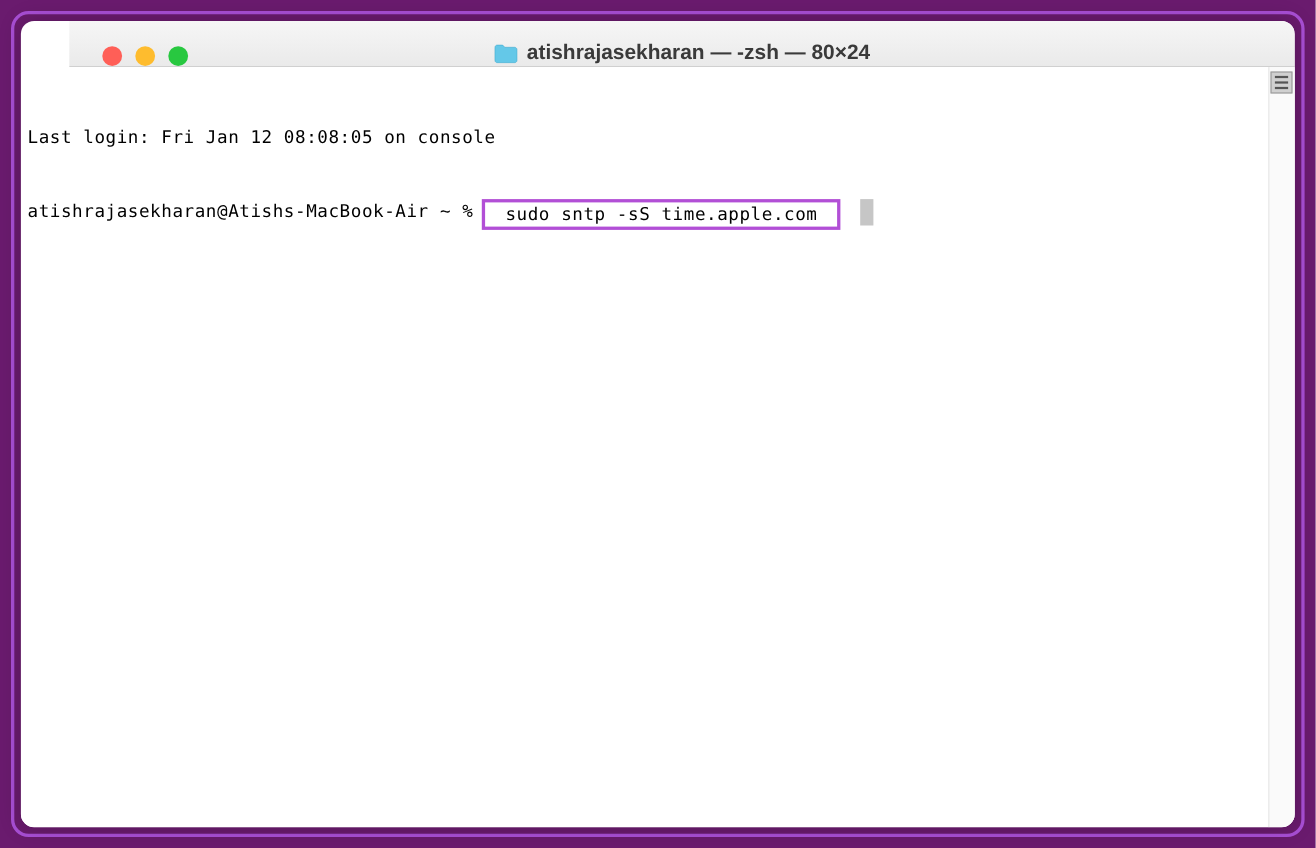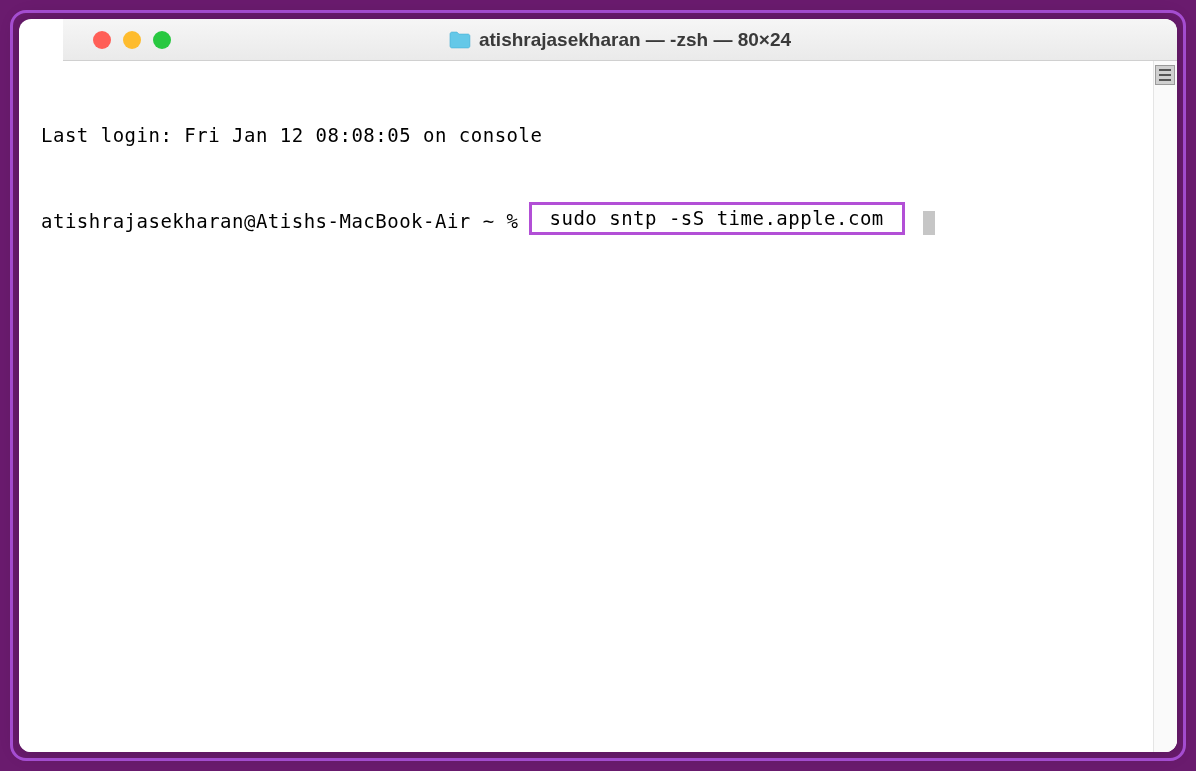--- a/index.html
+++ b/index.html
@@ -30,21 +30,21 @@
       overflow: hidden;
       display: flex;
       flex-direction: column;
       box-shadow: 0 0 20px rgba(0,0,0,0.2);
     }
     .titlebar {
       height: 42px;
       background: linear-gradient(to bottom, #f6f6f6, #eaeaea);
       border-bottom: 1px solid #d0d0d0;
       display: flex;
-      align-items: center;
+      align-items: flex-end;
       padding: 0 30px;
       position: relative;
       margin-left: 44px;
     }
     .traffic-lights {
       display: flex;
       gap: 12px;
       align-items: center;
     }
     .traffic-light {
@@ -77,33 +77,32 @@
     .terminal-body {
       flex: 1;
       display: flex;
       background: #ffffff;
       position: relative;
     }
     .terminal-content {
       flex: 1;
       padding: 8px 6px;
       font-family: 'SF Mono', 'Menlo', 'Monaco', 'Consolas', monospace;
-      font-size: 19px;
+      font-size: 16px;
       line-height: 1.4;
       color: #000000;
       white-space: pre;
       letter-spacing: 0.5px;
-      margin-left: 16px;
     }
     .term-line {
       display: block;
     }
     .prompt-line {
       display: flex;
-      align-items: flex-end;
+      align-items: flex-start;
     }
     .prompt {
       white-space: pre;
     }
     .command-box {
       border: 3px solid #b24fd6;
       padding: 0 18px;
       display: inline-block;
       white-space: pre;
       margin-left: -2px;

